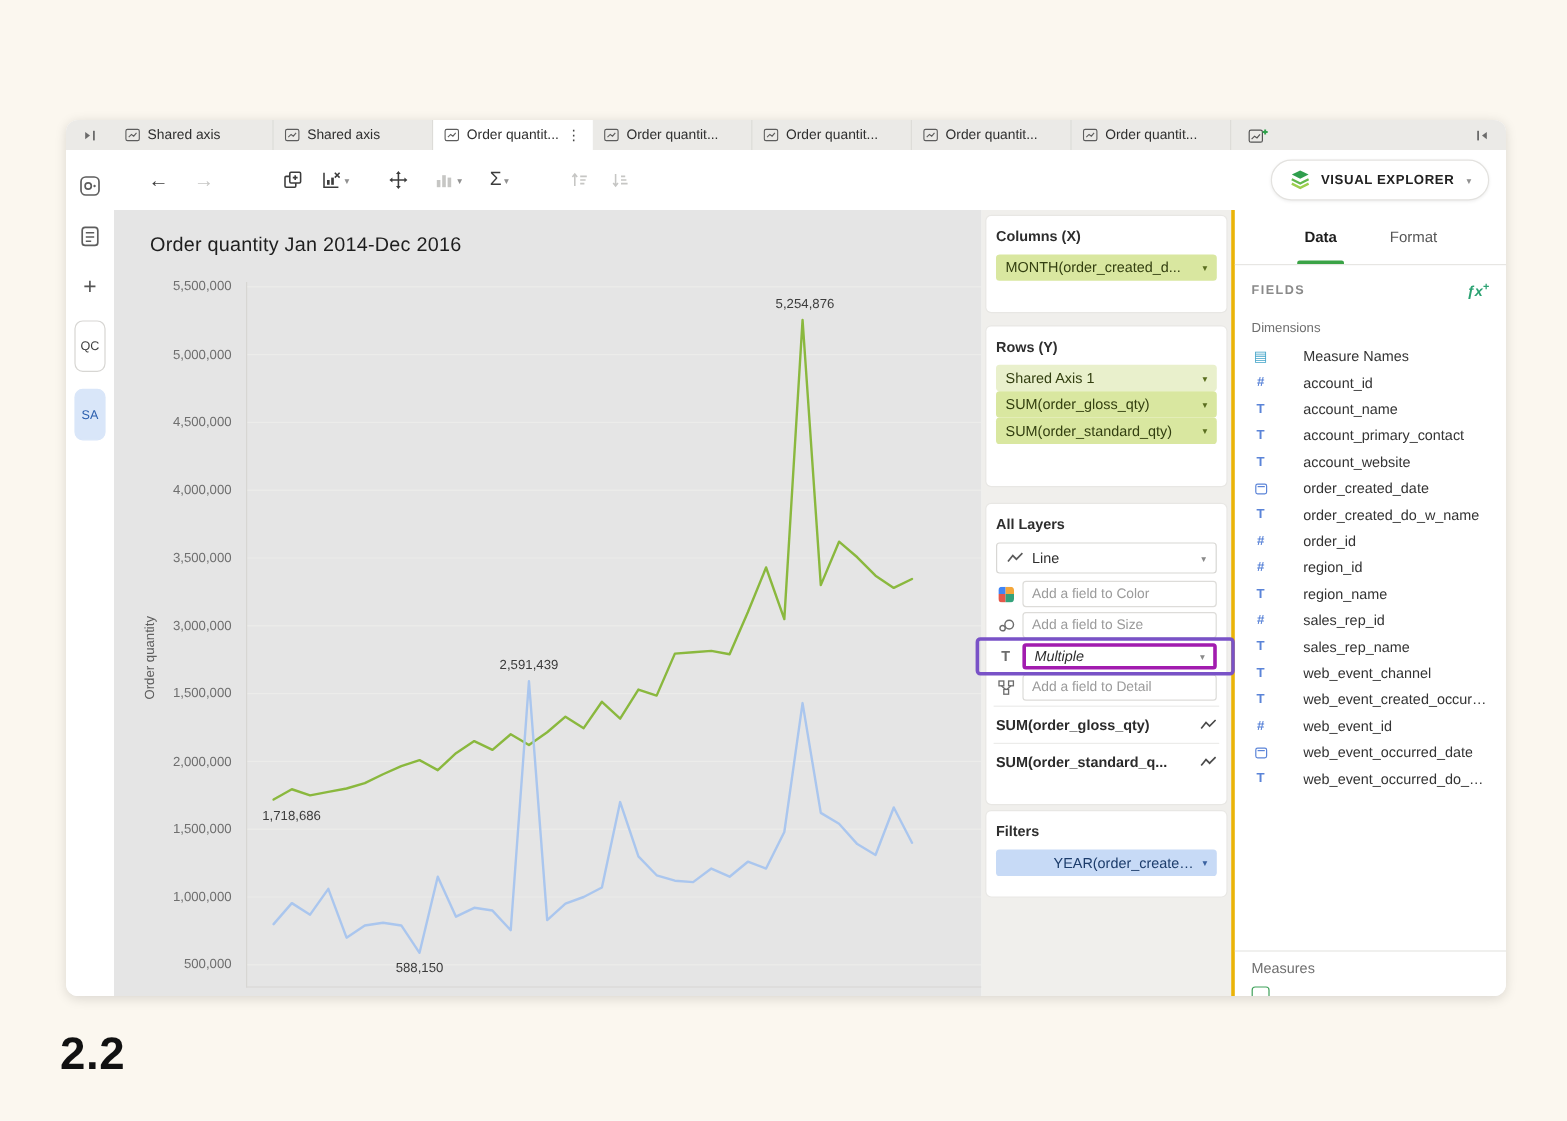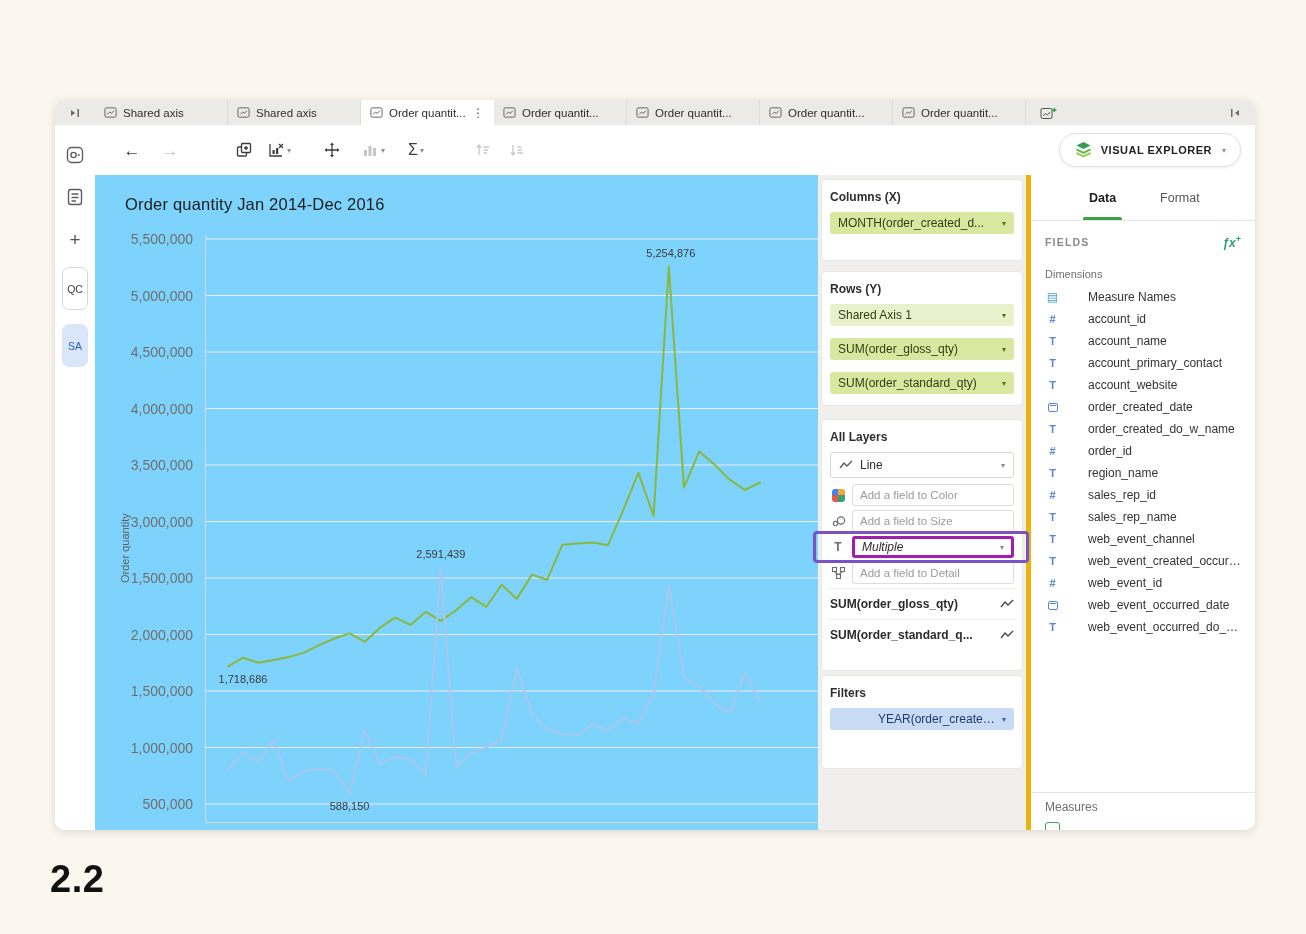--- a/index.html
+++ b/index.html
@@ -30,35 +30,35 @@
   .explorer-label{font-size:11px;font-weight:700;letter-spacing:.5px;color:#222;}
 
   
   .left-rail{position:absolute;top:25px;left:0;width:40px;bottom:0;background:#fff;display:flex;flex-direction:column;align-items:center;padding-top:16px;gap:14px;box-sizing:border-box;}
   .rail-icon{width:28px;height:28px;display:flex;align-items:center;justify-content:center;color:#5e5e5e;}
   .plus-glyph{font-size:19px;color:#555;line-height:1;}
   .avatar{width:26px;height:43px;border-radius:7px;display:flex;align-items:center;justify-content:center;font-size:10.5px;color:#3c3c3c;border:1px solid #d7d6d3;background:#fff;box-sizing:border-box;}
   .avatar.selected{background:#d9e6f9;border-color:#d9e6f9;color:#2c5fae;}
 
   
-  .chart-area{position:absolute;left:40px;top:75px;width:723px;bottom:0;background:#7dd3fc;}
+  .chart-area{position:absolute;left:40px;top:75px;width:723px;bottom:0;background:#e5e5e5;}
   .chart-title{position:absolute;left:30px;top:20px;font-size:16.5px;color:#1e1e1e;letter-spacing:.2px;}
   .y-axis-title{position:absolute;left:24px;top:408px;transform:rotate(-90deg);transform-origin:0 0;font-size:11px;color:#5f5f5f;white-space:nowrap;}
   .plot-svg{position:absolute;left:110px;top:60px;}
-  .ytick{position:absolute;left:0;width:98px;text-align:right;font-size:14px;color:#6f6f6f;line-height:14px;}
+  .ytick{position:absolute;left:0;width:98px;text-align:right;font-size:11px;color:#6f6f6f;line-height:14px;}
 
   
   .config-panel{position:absolute;left:763px;width:208px;top:75px;bottom:0;background:#f0efec;}
   .card{position:absolute;left:4px;right:4px;background:#fff;border-radius:4px;padding:10px 8px;box-sizing:border-box;box-shadow:0 0 0 1px rgba(0,0,0,.03);}
   .card-title{font-size:12px;font-weight:700;color:#2e2e2e;margin-bottom:8px;}
   .card-columns{top:5px;height:80px;}
   .card-rows{top:97px;height:133px;}
   .card-layers{top:245px;height:250px;}
-  .card-filters{top:501px;height:92px;}
-  .pill{height:22px;border-radius:3px;display:flex;align-items:center;justify-content:space-between;padding:0 8px;font-size:12px;box-sizing:border-box;margin-bottom:12px;}
+  .card-filters{top:501px;height:71px;}
+  .pill{height:22px;border-radius:3px;display:flex;align-items:center;justify-content:space-between;padding:0 8px;font-size:12px;box-sizing:border-box;margin-bottom:0;}
   .pill-label{white-space:nowrap;overflow:hidden;text-overflow:ellipsis;}
   .pill.green{background:#d9e7a0;color:#333f10;}
   .pill.lightgreen{background:#e9f0cc;color:#333f10;}
   .pill.blue{background:#c7daf6;color:#1c3c6b;padding-left:48px;}
   .pill .pchev{font-size:8px;color:#5a6e1f;margin-left:6px;}
   .pill.blue .pchev{color:#3a62a0;}
   .mark-select{height:24px;border:1px solid #d8d7d4;border-radius:3px;display:flex;align-items:center;gap:7px;padding:0 8px;font-size:12px;color:#2e2e2e;margin-bottom:6px;}
   .mark-select .sel-chev{margin-left:auto;font-size:8px;color:#8a8a8a;}
   .enc-row{display:flex;align-items:center;gap:6px;height:22px;margin-bottom:4px;}
   .enc-icon{width:16px;flex:none;display:flex;align-items:center;justify-content:center;color:#6d6d6d;}
@@ -69,21 +69,21 @@
   .text-select .sel-chev{font-size:8px;color:#8a8a8a;}
   .text-row{position:relative;}
   .callout{position:absolute;left:-17px;right:-15px;top:-5px;bottom:-5px;border:3px solid #7952c7;border-radius:4px;pointer-events:none;z-index:6;}
   .sum-row{height:30px;display:flex;align-items:center;justify-content:space-between;border-top:1px solid #ececea;font-size:12px;font-weight:700;color:#2b2b2b;margin:0 -2px;padding:0 2px;}
   .sum-row:first-of-type{margin-top:8px;}
   .sum-label{white-space:nowrap;overflow:hidden;text-overflow:ellipsis;}
   .color-grid{width:13px;height:13px;border-radius:3px;overflow:hidden;display:grid;grid-template-columns:1fr 1fr;grid-template-rows:1fr 1fr;}
   .color-grid i{display:block;}
 
   
-  .data-panel{position:absolute;left:971px;right:0;top:75px;bottom:0;background:#fff;border-left:5px solid #eab308;box-sizing:border-box;}
+  .data-panel{position:absolute;left:971px;right:0;top:75px;bottom:0;background:#fff;border-left:3px solid #eab308;box-sizing:border-box;}
   .dp-tabs{height:45px;border-bottom:1px solid #e7e6e3;display:flex;align-items:center;padding-left:58px;gap:44px;}
   .dp-tab{font-size:12.5px;color:#565656;position:relative;height:100%;display:flex;align-items:center;cursor:default;}
   .dp-tab.active{color:#1d1d1d;font-weight:700;}
   .dp-tab.active::after{content:"";position:absolute;left:-6px;right:-6px;bottom:0;height:3px;background:#3aa346;border-radius:2px 2px 0 0;}
   .fields-head{display:flex;align-items:center;justify-content:space-between;padding:13px 14px 4px;}
   .fields-title{font-size:10.5px;letter-spacing:1.2px;color:#8a8a8a;font-weight:700;}
   .fx-icon{font-size:12px;color:#2ba272;font-style:italic;font-weight:700;}
   .fx-icon sup{color:#2ba272;font-style:normal;font-size:9px;}
   .section-label{padding:14px 14px 6px;font-size:11px;color:#6f6f6f;}
   .field-row{height:22px;display:flex;align-items:center;gap:8px;padding:0 14px;font-size:12px;color:#333;}
@@ -481,20 +481,24 @@
           <span class="field-icon text"></span>
           <span class="field-name">order_created_do_w_name</span>
         </div>
 
 
         <div class="field-row">
           <span class="field-icon number"></span>
           <span class="field-name">order_id</span>
         </div>
 
+        <div class="field-row">
+          <span class="field-icon number"></span>
+          <span class="field-name">region_id</span>
+        </div>
 
         <div class="field-row">
           <span class="field-icon text"></span>
           <span class="field-name">region_name</span>
         </div>
 
         <div class="field-row">
           <span class="field-icon number"></span>
           <span class="field-name">sales_rep_id</span>
         </div>

